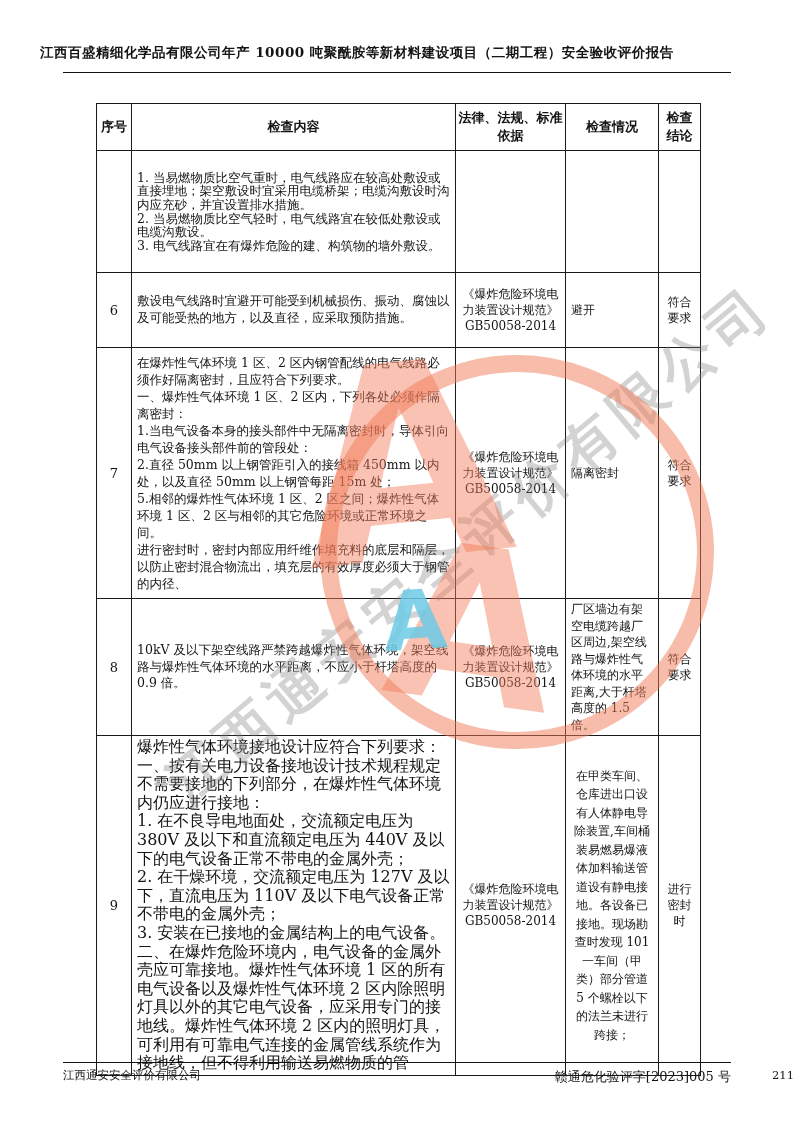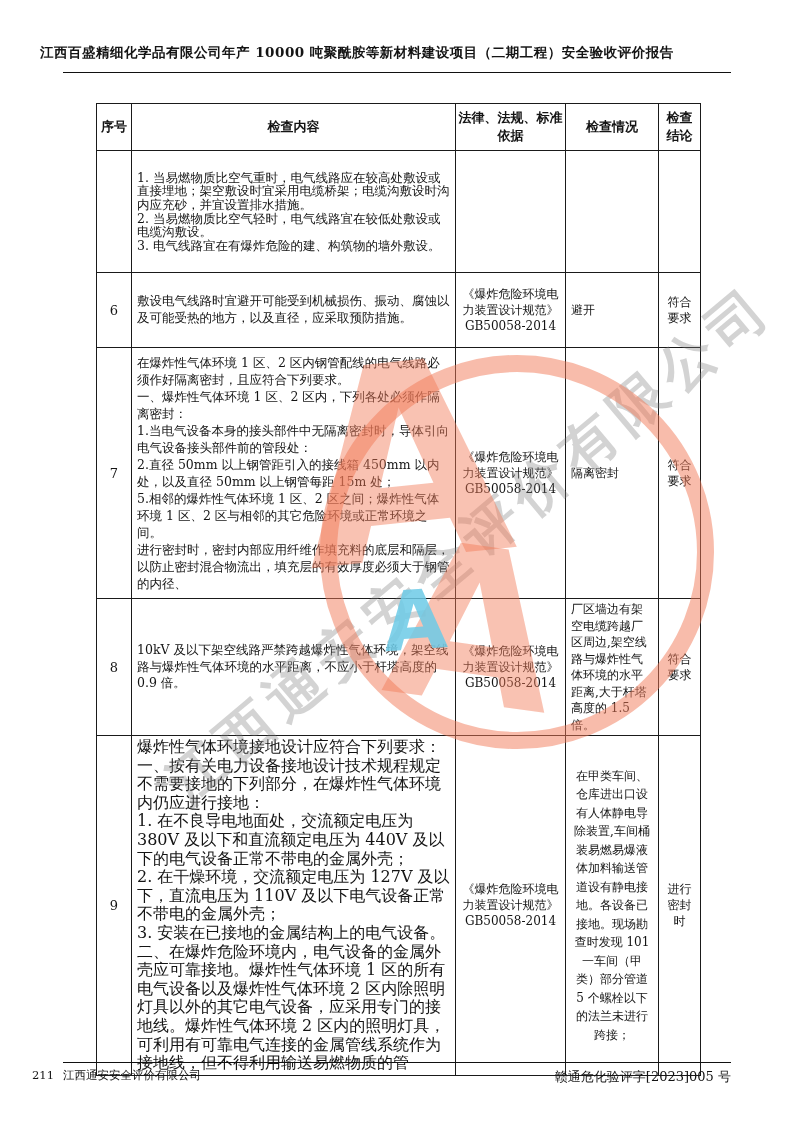--- a/index.html
+++ b/index.html
@@ -81,21 +81,21 @@
   tr.row-9 td.c-content { line-height: 18.6px; font-size: 16px; }
   tr.row-9 td.c-situation { text-align: center; line-height: 18.5px; }
   
   .page-footer-rule {
     position: absolute;
     left: 63px; top: 1062px;
     width: 668px; height: 0;
     border-top: 1.4px solid #111;
   }
   .footer-left  { position: absolute; left: 63px;  top: 1068px; font-size: 11.5px; }
-  .footer-center{ position: absolute; left: 0; right: 0; top: 1068px; text-align: left; font-size: 11.5px; padding-left: 32px; }
+  .footer-center{ position: absolute; left: 0; right: 0; top: 1068px; text-align: right; font-size: 11.5px; padding-left: 32px; }
   .footer-right { position: absolute; right: 63px; top: 1068px; font-size: 13px; }
   
   .watermark { position: absolute; inset: 0; pointer-events: none; z-index: 6; }
   .wm-diag {
     position: absolute;
     left: 470px; top: 545px;
     width: 950px;
     transform: translate(-50%, -50%) rotate(-40deg);
     text-align: center;
     font-size: 56px;

